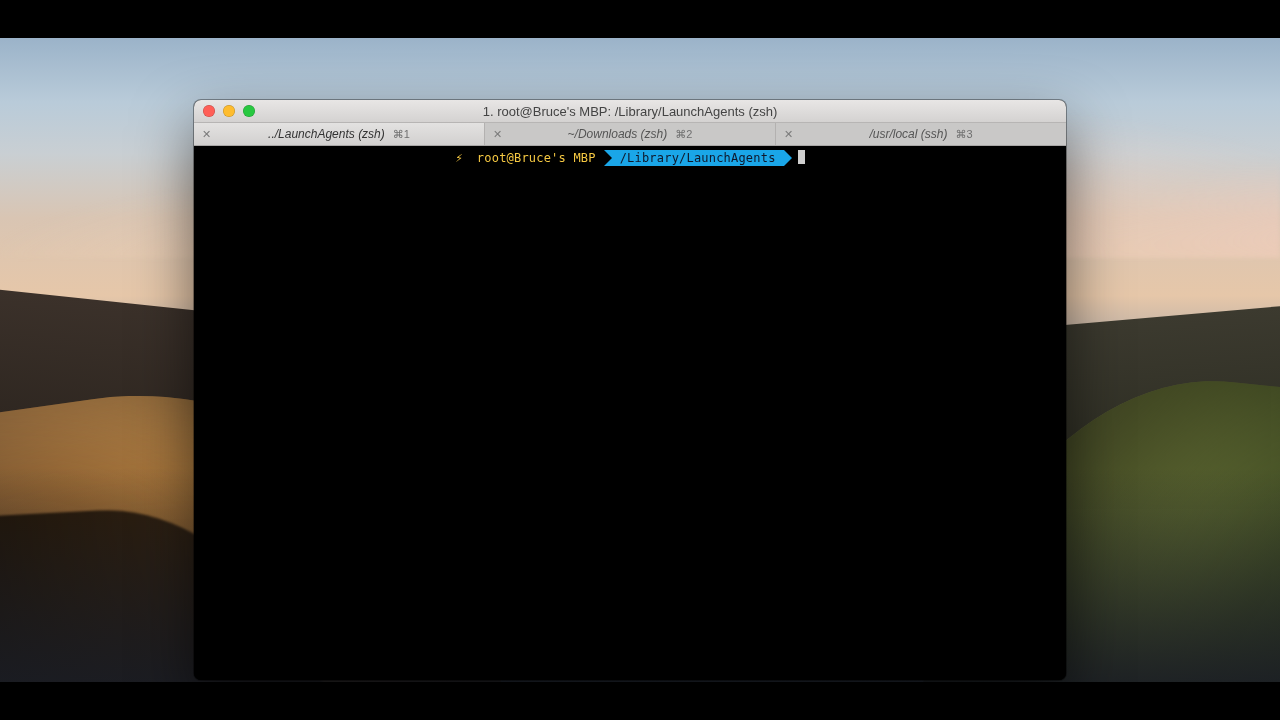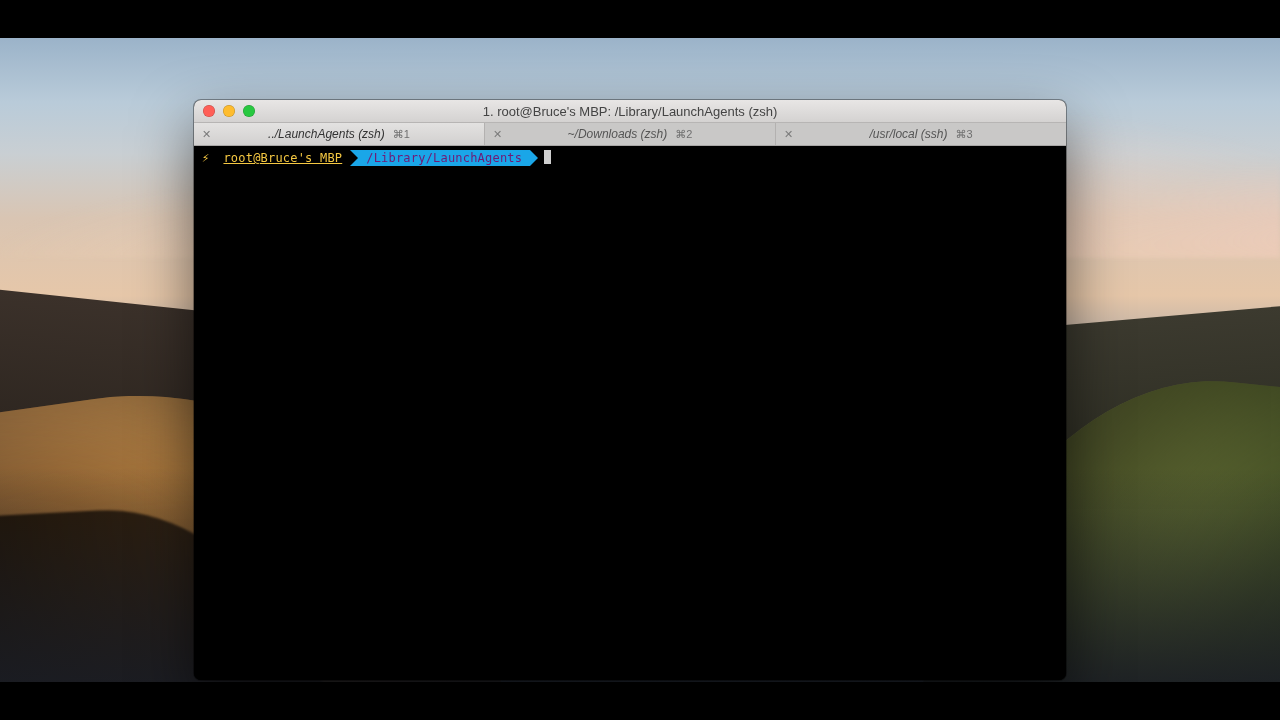--- a/index.html
+++ b/index.html
@@ -22,20 +22,21 @@
     overflow:hidden;
     background:
       linear-gradient(to bottom,
         #9bb3c9 0%,
         #b9cbd9 10%,
         #c9cfd3 18%,
         #d9c5b3 28%,
         #e6c7a9 40%,
         #7e8da0 58%,
         #576b84 100%);
+    text-align: center;
   }
   .sky-cloud {
     position:absolute; left:0; right:0; top:0; height:220px;
     background:
       radial-gradient(ellipse 900px 260px at 70% 100%, rgba(255,215,195,0.55), transparent 60%),
       radial-gradient(ellipse 700px 180px at 30% 110%, rgba(255,220,190,0.4), transparent 60%),
       radial-gradient(ellipse 500px 140px at 110% 90%, rgba(255,210,200,0.5), transparent 60%);
     filter: blur(2px);
   }
   .ridge {
@@ -131,24 +132,24 @@
     padding:4px 8px;
     letter-spacing:0.2px;
     white-space:pre;
   }
 
   
   .pl { display:inline-flex; align-items:center; height:16px; vertical-align:top;}
   .seg { display:inline-block; padding:0 8px; height:16px; line-height:16px; }
   .arrow { display:inline-block; width:0; height:0; border-top:8px solid transparent; border-bottom:8px solid transparent; border-left:8px solid; vertical-align:top;}
   .seg-bolt   { background:#000; color:#f5c842; padding:0 6px 0 0;}
-  .seg-user   { background:#000; color:#f5c842;text-decoration:underline; }
+  .seg-user   { background:#000; color:#f5c842; }
   .arrow-user { border-left-color:#000; background:#1aa6e8; }
   .arrow-user-wrap { display:inline-block; background:#1aa6e8; height:16px;}
-  .seg-path   { background:#1aa6e8; color:#701a75; }
+  .seg-path   { background:#1aa6e8; color:#0f172a; }
   .arrow-path { border-left-color:#1aa6e8; background:#000;}
   .cursor-block {
     display:inline-block; width:7px; height:14px; background:#cfcfcf;
     margin-left:6px; vertical-align:-2px;
   }
 </style>
 </head>
 <body>
 
 <div class="letterbox-top"></div>

